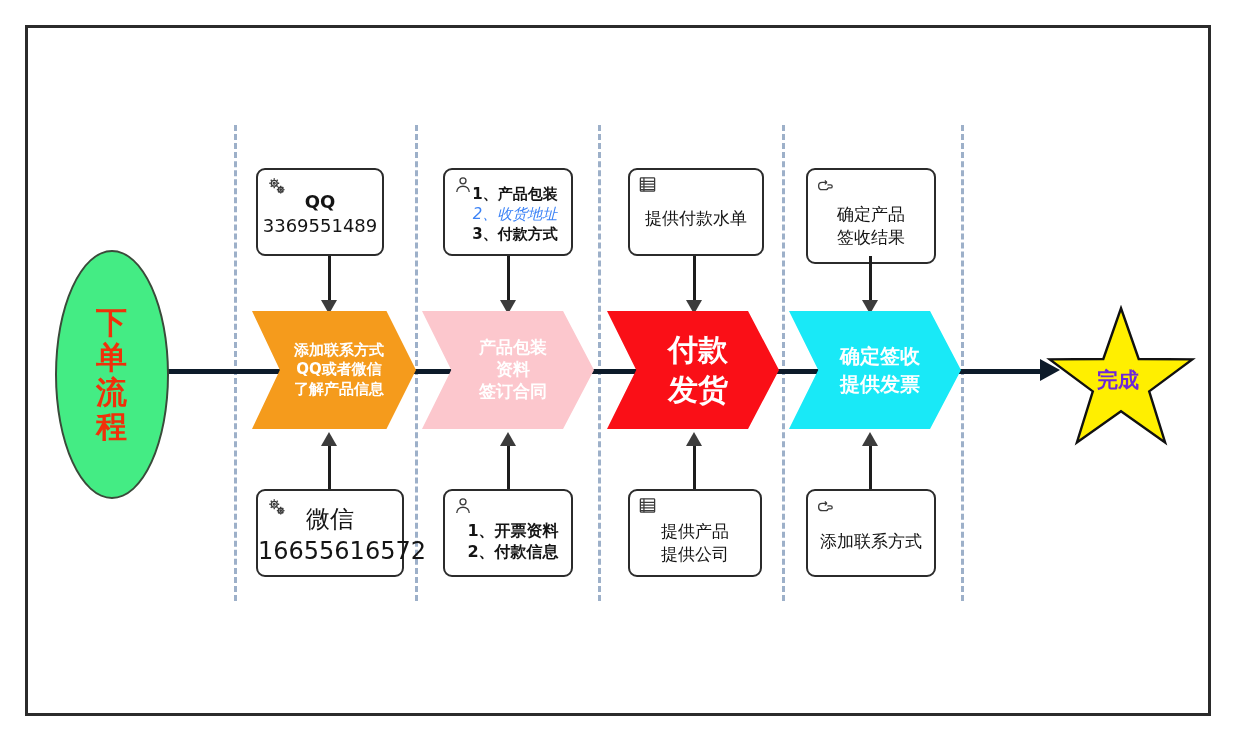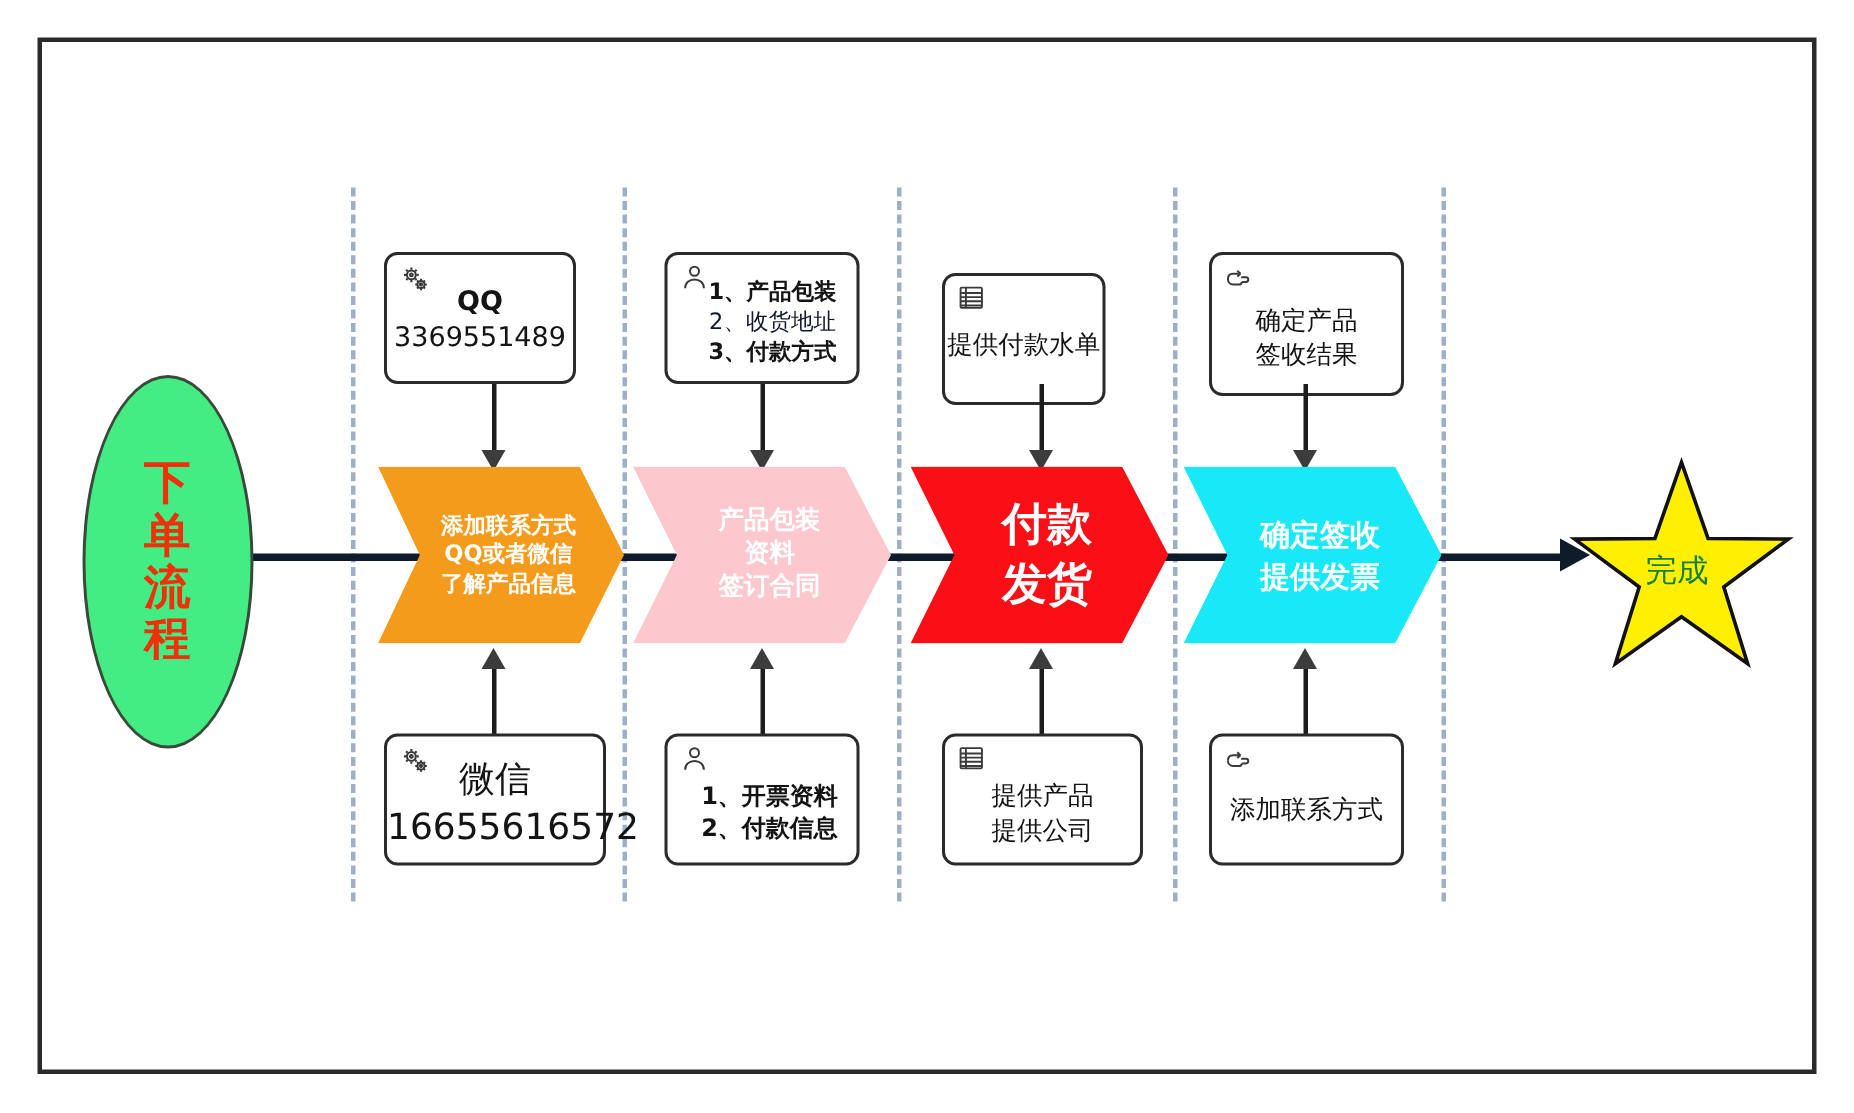--- a/index.html
+++ b/index.html
@@ -51,26 +51,26 @@
   .note{position:absolute;background:#fff;border:2px solid #2b2b2b;border-radius:9px;
         box-sizing:border-box;}
   .note .body{position:absolute;left:0;right:0;top:50%;transform:translateY(-46%);
               text-align:center;color:#141414;line-height:1.34;}
   .note .body span{display:block;}
   .note .ico{position:absolute;left:8px;top:5px;width:22px;height:22px;
              color:#3a3a3a;}
   .note .ico svg{display:block;}
 
   .b-bold{font-weight:bold;}
-  .b-dim{color:#0f172a;}
+  .b-dim{color:#3b82f6;font-style:italic;}
 
   
   .star{position:absolute;display:flex;align-items:center;justify-content:center;}
   .star svg{position:absolute;left:0;top:0;}
-  .star .stxt{position:relative;color:#15803d;font-weight:normal;font-size:21px;
+  .star .stxt{position:relative;color:#6d28d9;font-weight:bold;font-size:21px;
               margin-top:6px;margin-left:-6px;}
 </style>
 </head>
 <body>
 
 <div id="canvas">
   <div class="frame"></div>
 
   <div class="vdash" style="left:234px;top:125px;height:476px;"></div>
   <div class="vdash" style="left:415px;top:125px;height:476px;"></div>
@@ -168,21 +168,21 @@
         <circle cx="12" cy="7" r="3.6"></circle>
         <path d="M4.5 20.5c0-4.2 3.4-7 7.5-7s7.5 2.8 7.5 7"></path>
       </svg>
     </span>
     <div class="body" style="font-size:16px;padding-left:10px;transform:translateY(-30%);">
       <span class="b-bold">1、开票资料</span>
       <span class="b-bold">2、付款信息</span>
     </div>
   </div>
 
-  <div class="note" style="left:628px;top:182px;width:109px;height:88px;font-family:Liberation Mono, monospace;">
+  <div class="note" style="left:628px;top:168px;width:136px;height:88px;">
     <span class="ico">
       <svg width="19" height="19" viewBox="0 0 24 24" fill="none" stroke="#3a3a3a" stroke-width="1.6">
         <rect x="3" y="3.5" width="18" height="17" rx="1"></rect>
         <path d="M3 8h18M3 11.5h18M3 15h18M3 18.5h18M7.5 3.5v17"></path>
       </svg>
     </span>
     <div class="body" style="font-size:17px;transform:translateY(-20%);">
       <span>提供付款水单</span>
     </div>
   </div>

